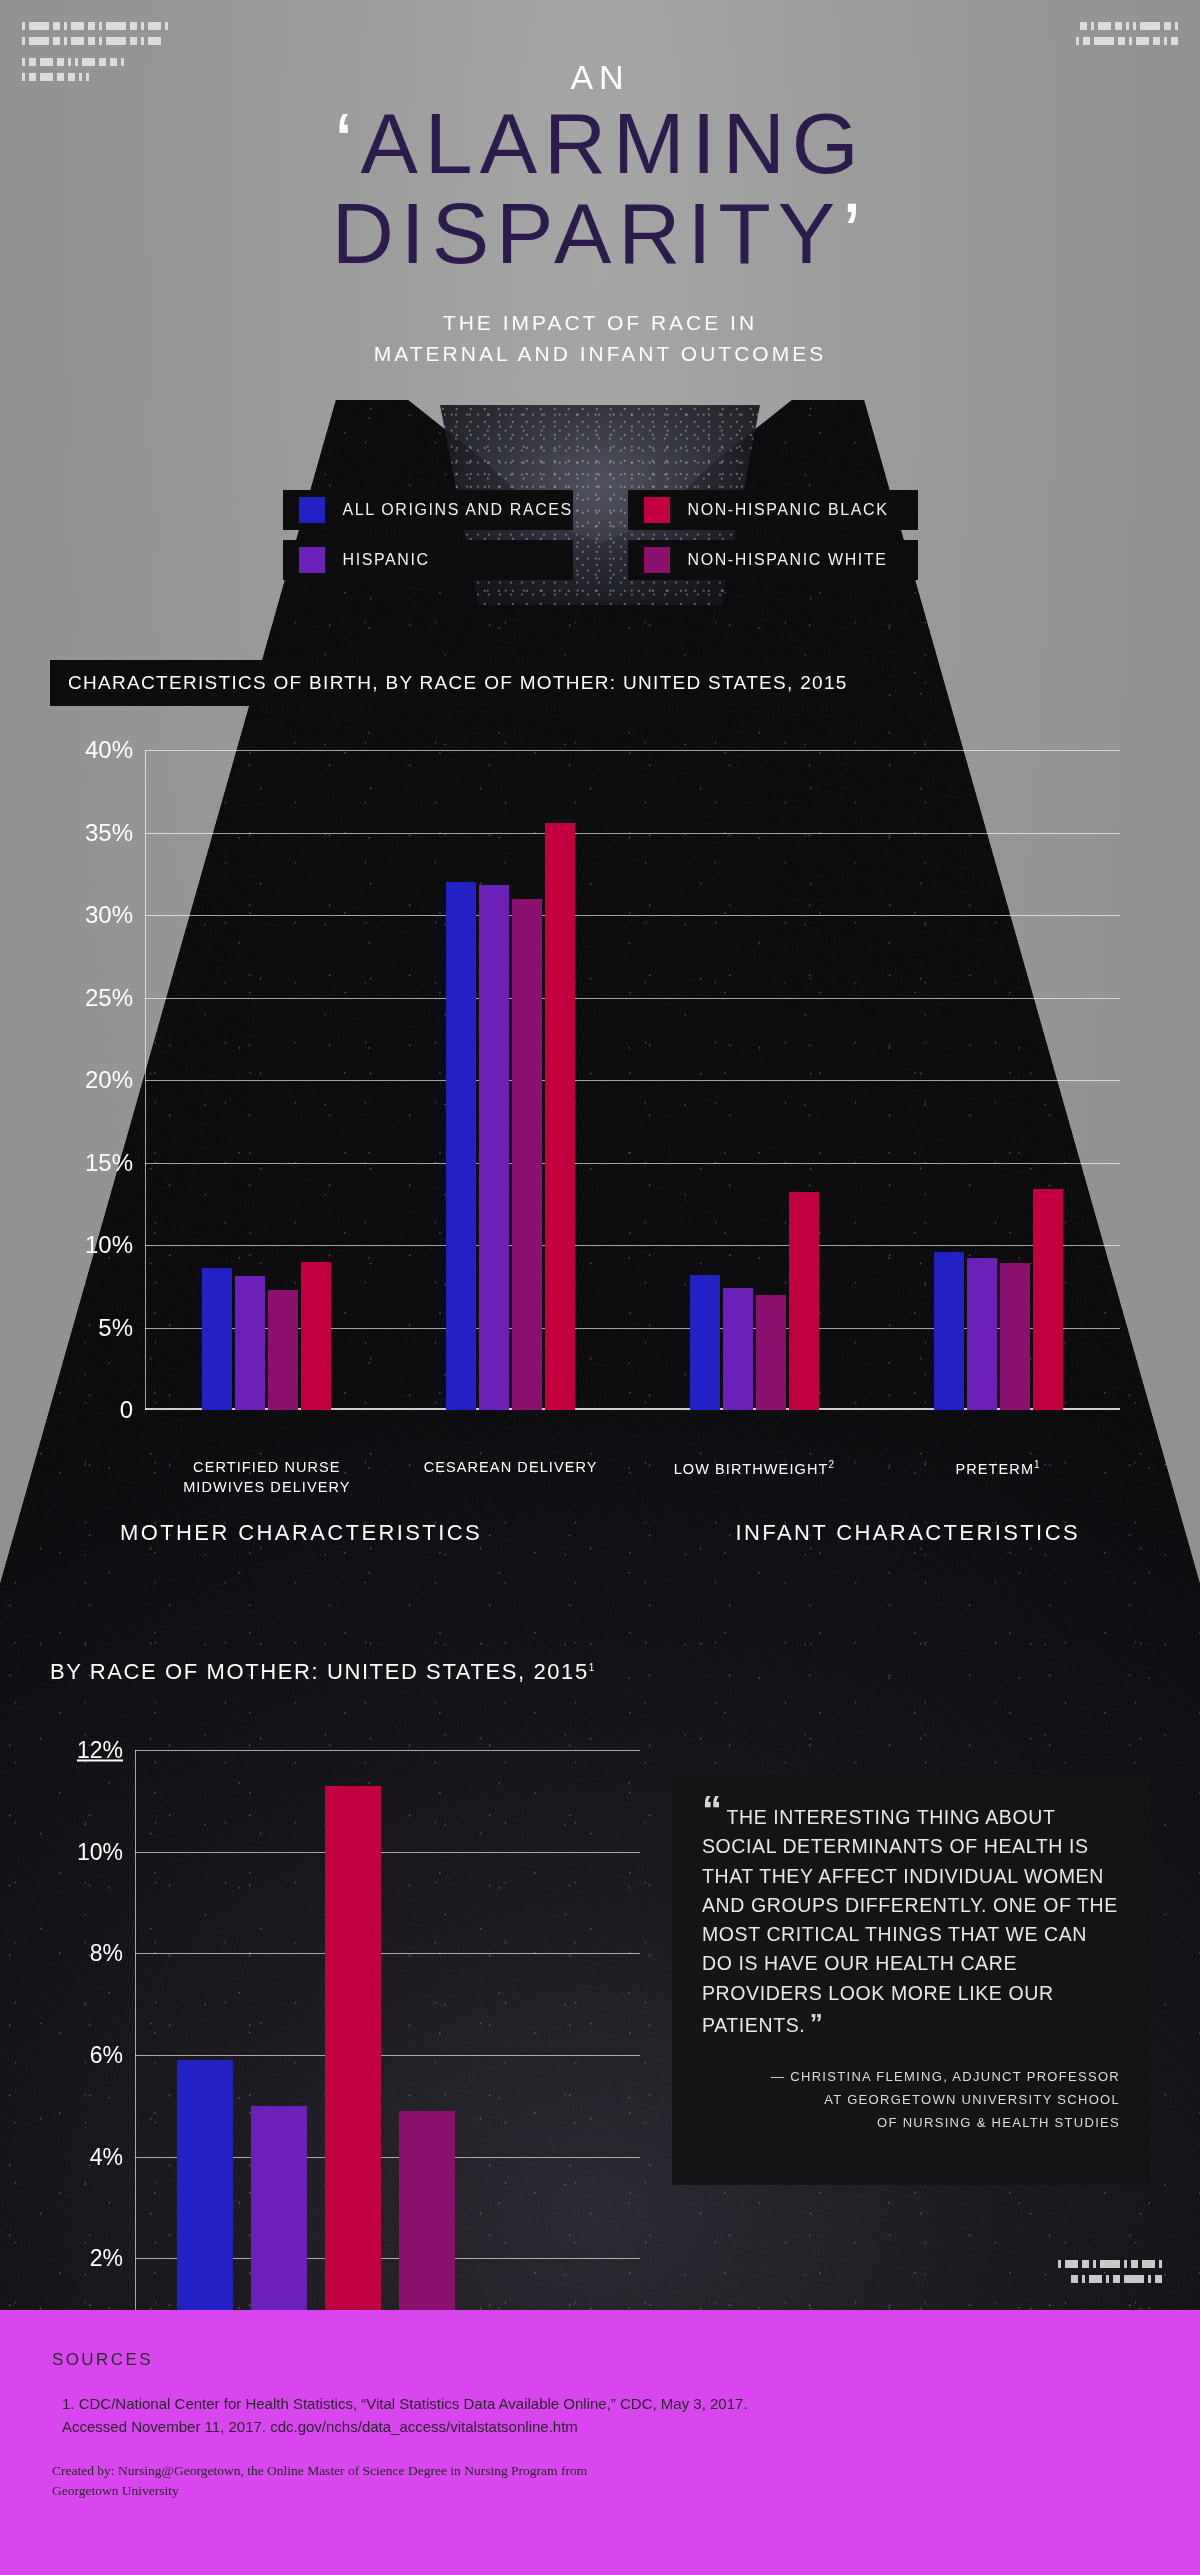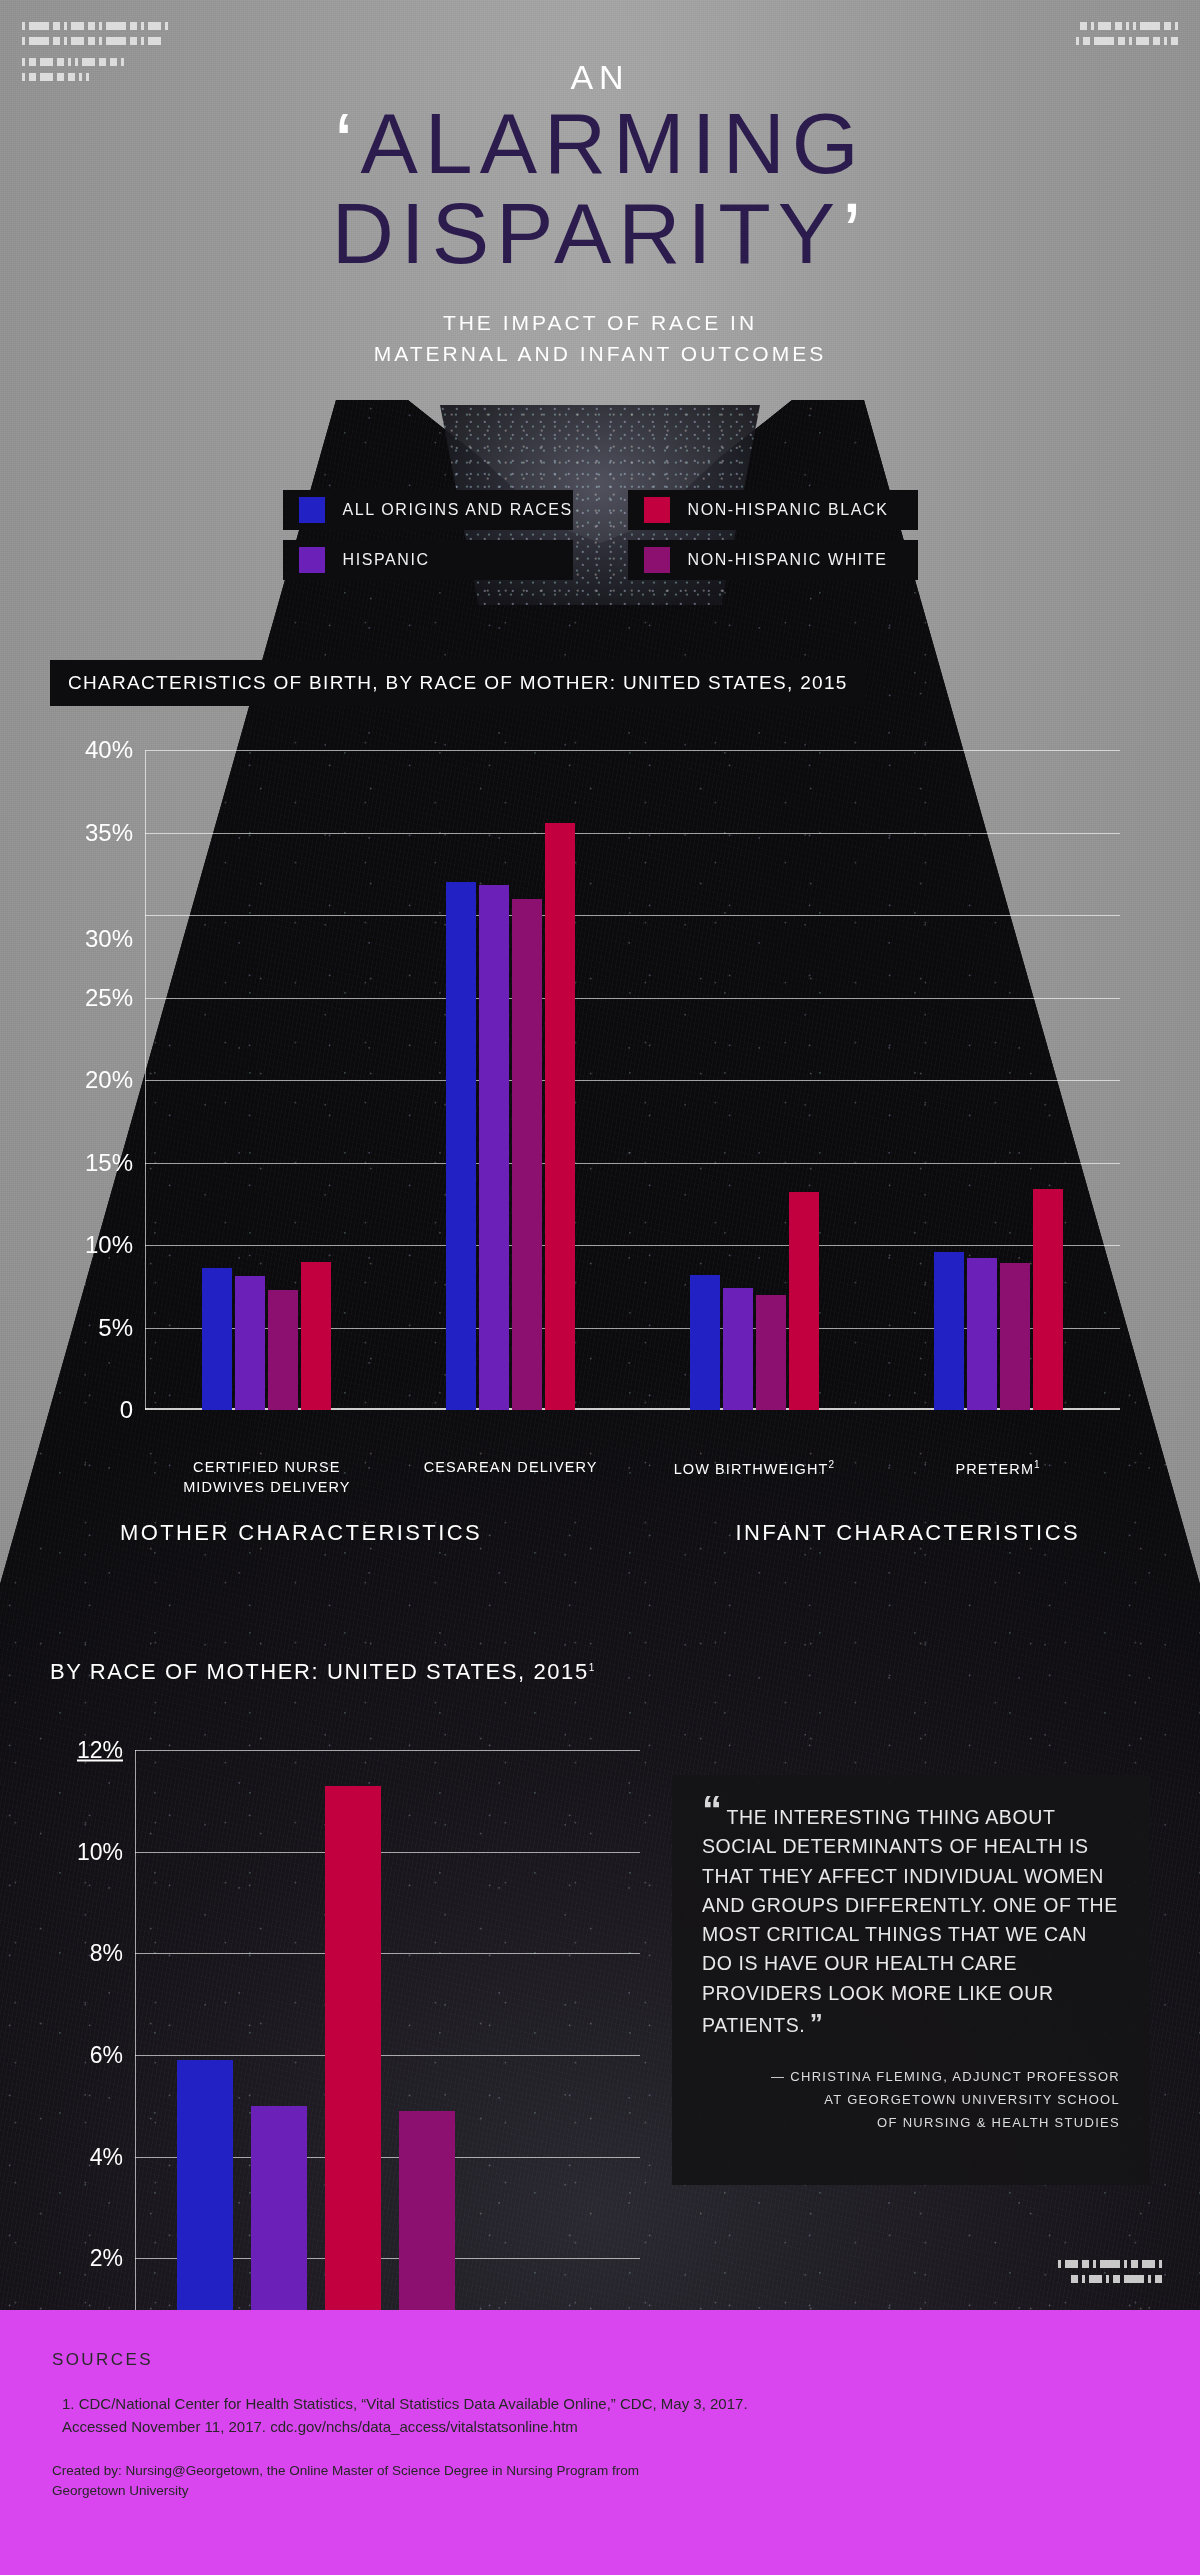--- a/index.html
+++ b/index.html
@@ -203,21 +203,21 @@
     position:absolute; left:0; bottom:0; width:1200px; height:265px;
     background:#d946ef;
   }
   .footer-inner { padding:40px 52px; }
   .sources-head {
     font-size:17px; letter-spacing:2.4px; color:#2a2a2a; margin-bottom:22px;
   }
   .src-line {
     font-size:15px; color:#272727; line-height:1.55; margin-bottom:14px;margin-left:10px;
   }
-  .created { font-size:13.5px; color:#272727; line-height:1.55; margin-top:22px; }
+  .created { font-size:13.5px; color:#272727; line-height:1.55; margin-top:22px;font-family:Liberation Serif, serif; }
 </style>
 </head>
 <body>
 
 <div class="poster">
 
   <div class="bg-grey"></div>
   <div class="bg-grain"></div>
   <div class="bg-dark"></div>
   <div class="bg-dark-tex"></div>
@@ -361,21 +361,21 @@
   <div class="chart1">
     <div class="plot" id="plot1">
       <div class="axis-line-y"></div>
       <div class="axis-line-x"></div>
       <div id="grid1">
           <div class="gridline" style="top: 0%;"></div>
           <div class="axis-y-label" style="top: 0%;">40%</div>
           <div class="gridline" style="top: 12.5%;"></div>
           <div class="axis-y-label" style="top: 12.5%;">35%</div>
           <div class="gridline" style="top: 25%;"></div>
-          <div class="axis-y-label" style="top: 25%; margin-top: 24px;">30%</div>
+          <div class="axis-y-label" style="top: 25%;">30%</div>
           <div class="gridline" style="top: 37.5%;"></div>
           <div class="axis-y-label" style="top: 37.5%;">25%</div>
           <div class="gridline" style="top: 50%;"></div>
           <div class="axis-y-label" style="top: 50%;">20%</div>
           <div class="gridline" style="top: 62.5%;"></div>
           <div class="axis-y-label" style="top: 62.5%;">15%</div>
           <div class="gridline" style="top: 75%;"></div>
           <div class="axis-y-label" style="top: 75%;">10%</div>
           <div class="gridline" style="top: 87.5%;"></div>
           <div class="axis-y-label" style="top: 87.5%;">5%</div>

